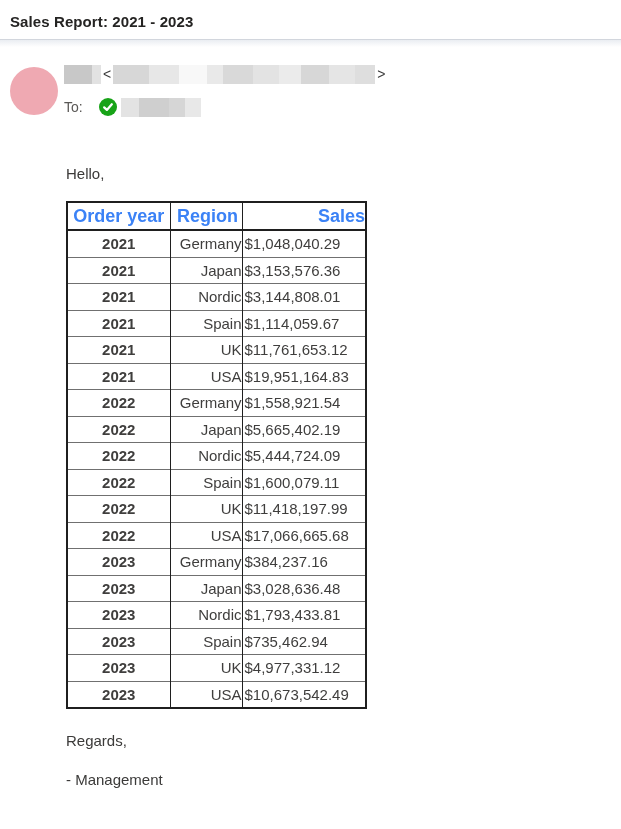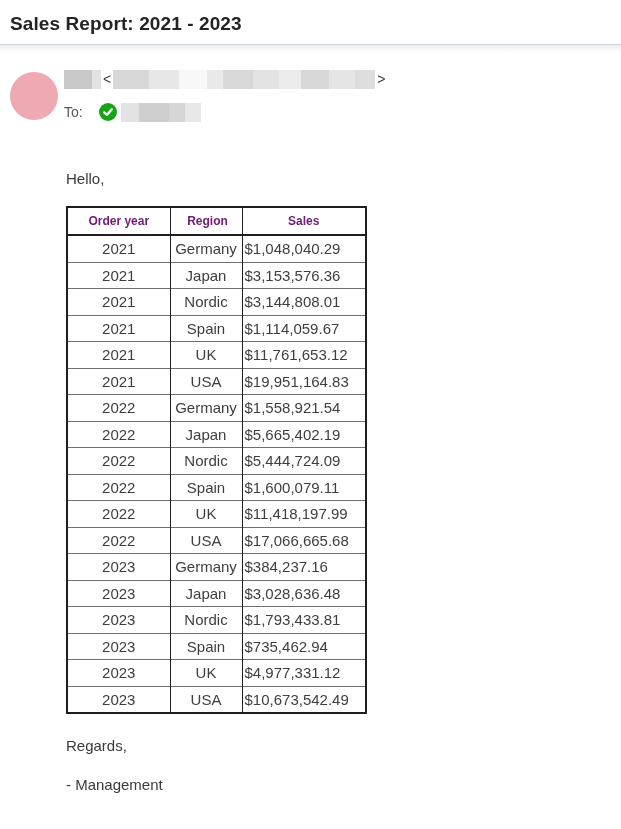--- a/index.html
+++ b/index.html
@@ -7,21 +7,21 @@
     width: 621px; height: 829px;
     background: #ffffff;
     overflow: hidden;
     font-family: "Liberation Sans", "DejaVu Sans", sans-serif;
   }
 
   
   .subject-bar { padding: 13px 10px 9px 10px; }
   .subject-title {
     margin: 0;
-    font-size: 19px;
+    font-size: 15px;
     font-weight: bold;
     color: #252423;
     letter-spacing: 0.1px;
   }
   .divider-line { height: 1px; background: #d2d6dd; }
   .divider-shadow { height: 7px; background: linear-gradient(#eaedf2, #ffffff); }
 
   
   .sender-row { display: flex; margin: 20px 0 0 10px; }
   .avatar {
@@ -61,42 +61,42 @@
     width: 299px;
     font-size: 15px;
     color: #3f3e3d;
   }
   table.sales col.w0 { width: 103px; }
   table.sales col.w1 { width: 72px; }
   table.sales col.w2 { width: 124px; }
   table.sales { border: 2px solid #1f1f1f; }
   table.sales th {
     font-weight: bold;
-    font-size: 12px;
-    color: #701a75;
+    font-size: 18px;
+    color: #3b82f6;
     height: 26px;
     border-bottom: 2px solid #1f1f1f;
     border-left: 1.5px solid #1f1f1f;
     padding: 0;
   }
   table.sales th:first-child { border-left: none; }
   table.sales td {
     height: 25.5px;
     padding: 0;
     border-top: 1px solid #707070;
     border-left: 1.5px solid #1f1f1f;
     white-space: nowrap;
     overflow: hidden;
   }
-  table.sales td:first-child { border-left: none; }
+  table.sales td:first-child { border-left: none; font-weight: bold; }
   table.sales .c0 { text-align: center; }
-  table.sales td.c1 { text-align: center; padding-left: 0; }
+  table.sales td.c1 { text-align: right; padding-left: 0; }
   table.sales th.c1 { text-align: center; padding-left: 3px; }
   table.sales td.c2 { text-align: left; padding-left: 2px; }
-  table.sales th.c2 { text-align: center; }
+  table.sales th.c2 { text-align: right; }
 </style>
 </head>
 <body>
 
 <div>
 
   <div class="subject-bar">
     <h1 class="subject-title">Sales Report: 2021 - 2023</h1>
   </div>
   <div class="divider-line"></div>

